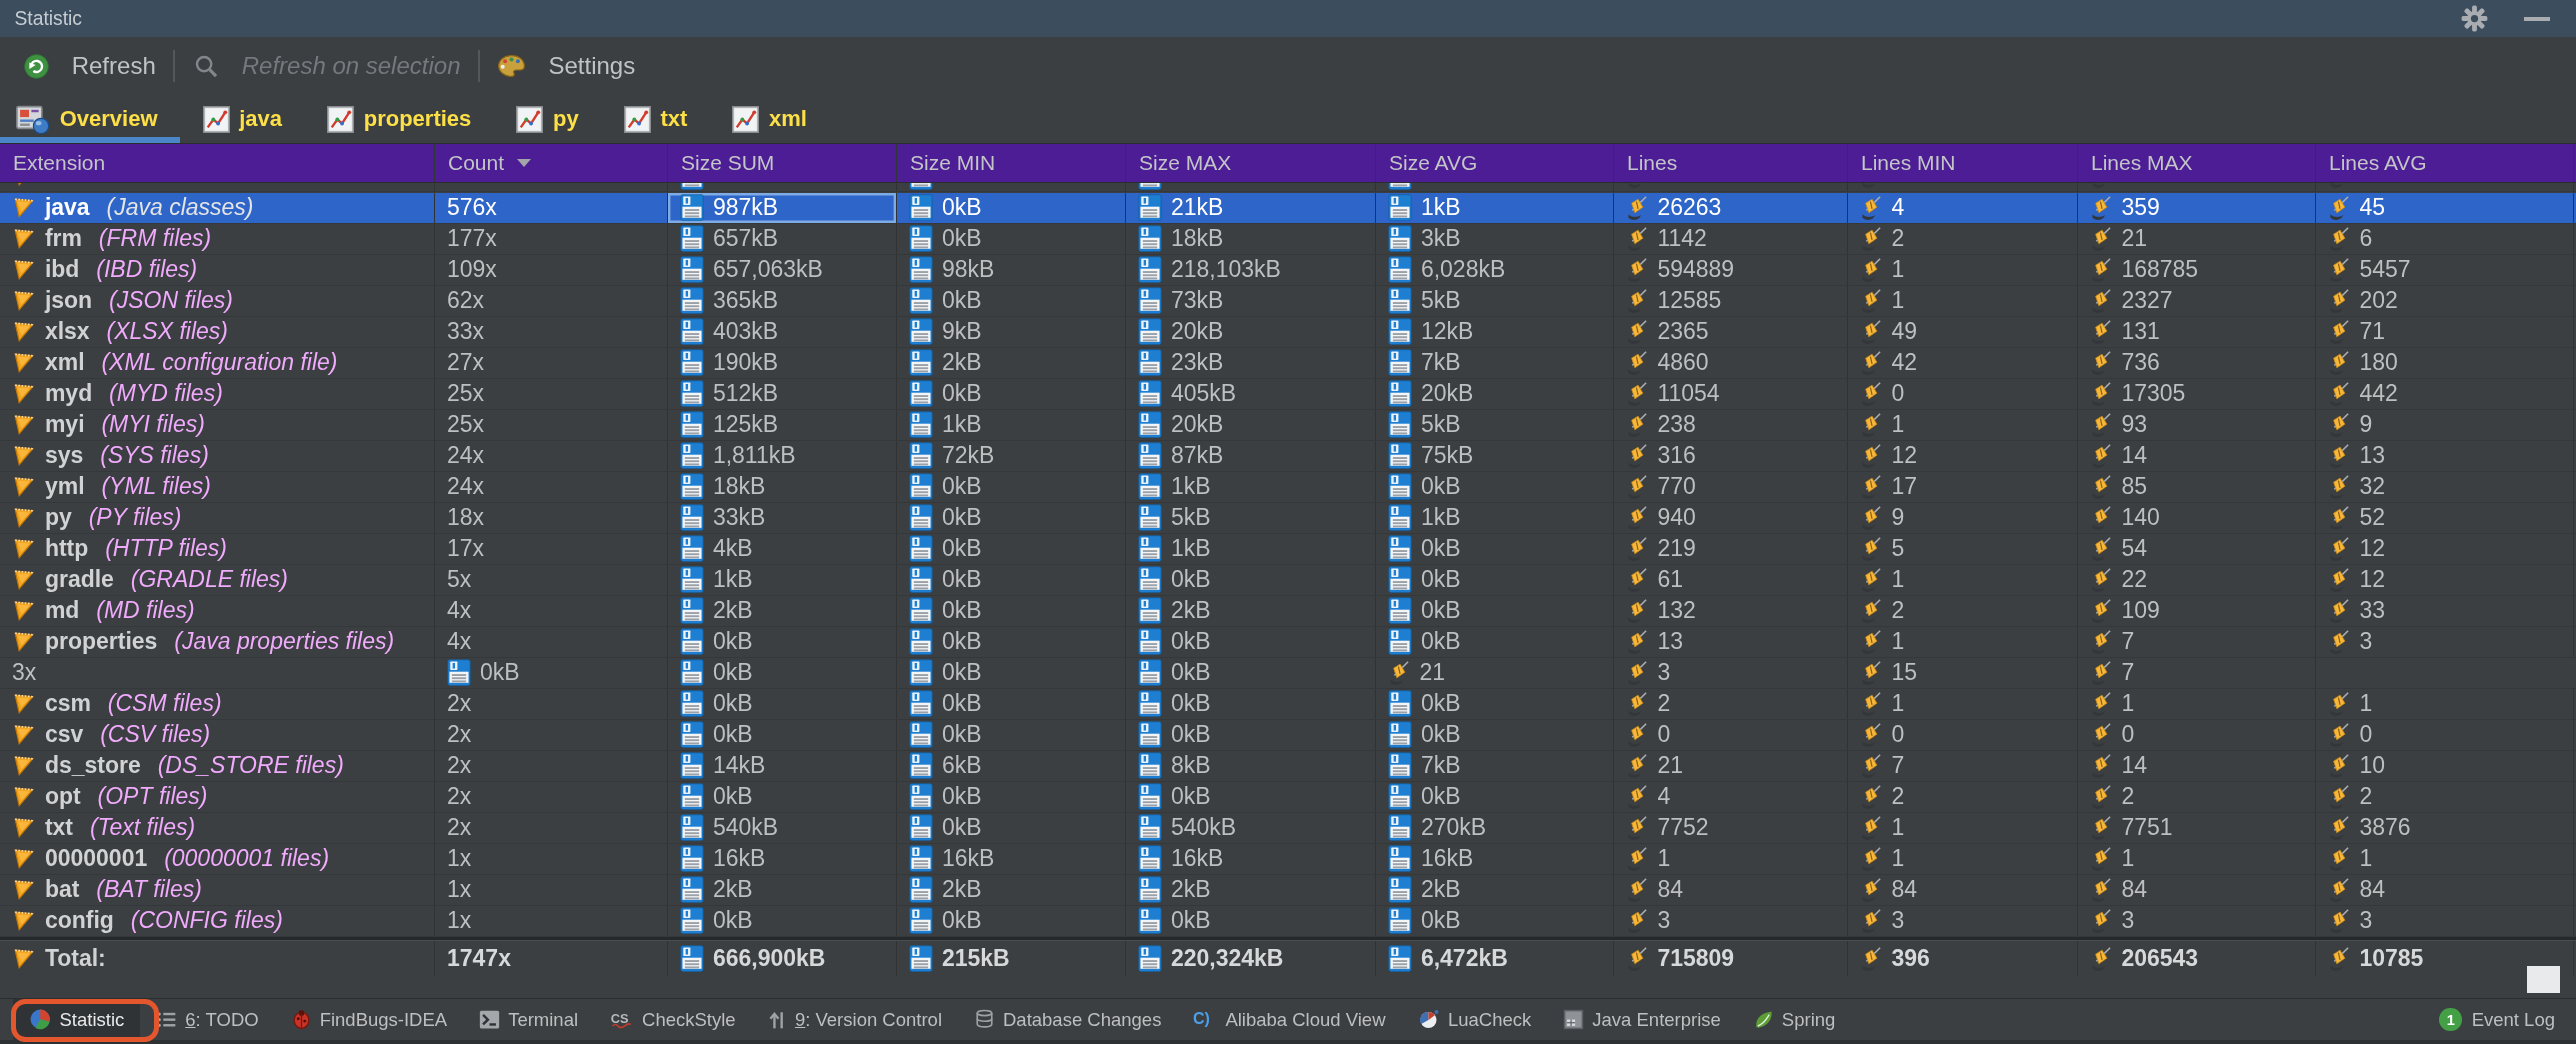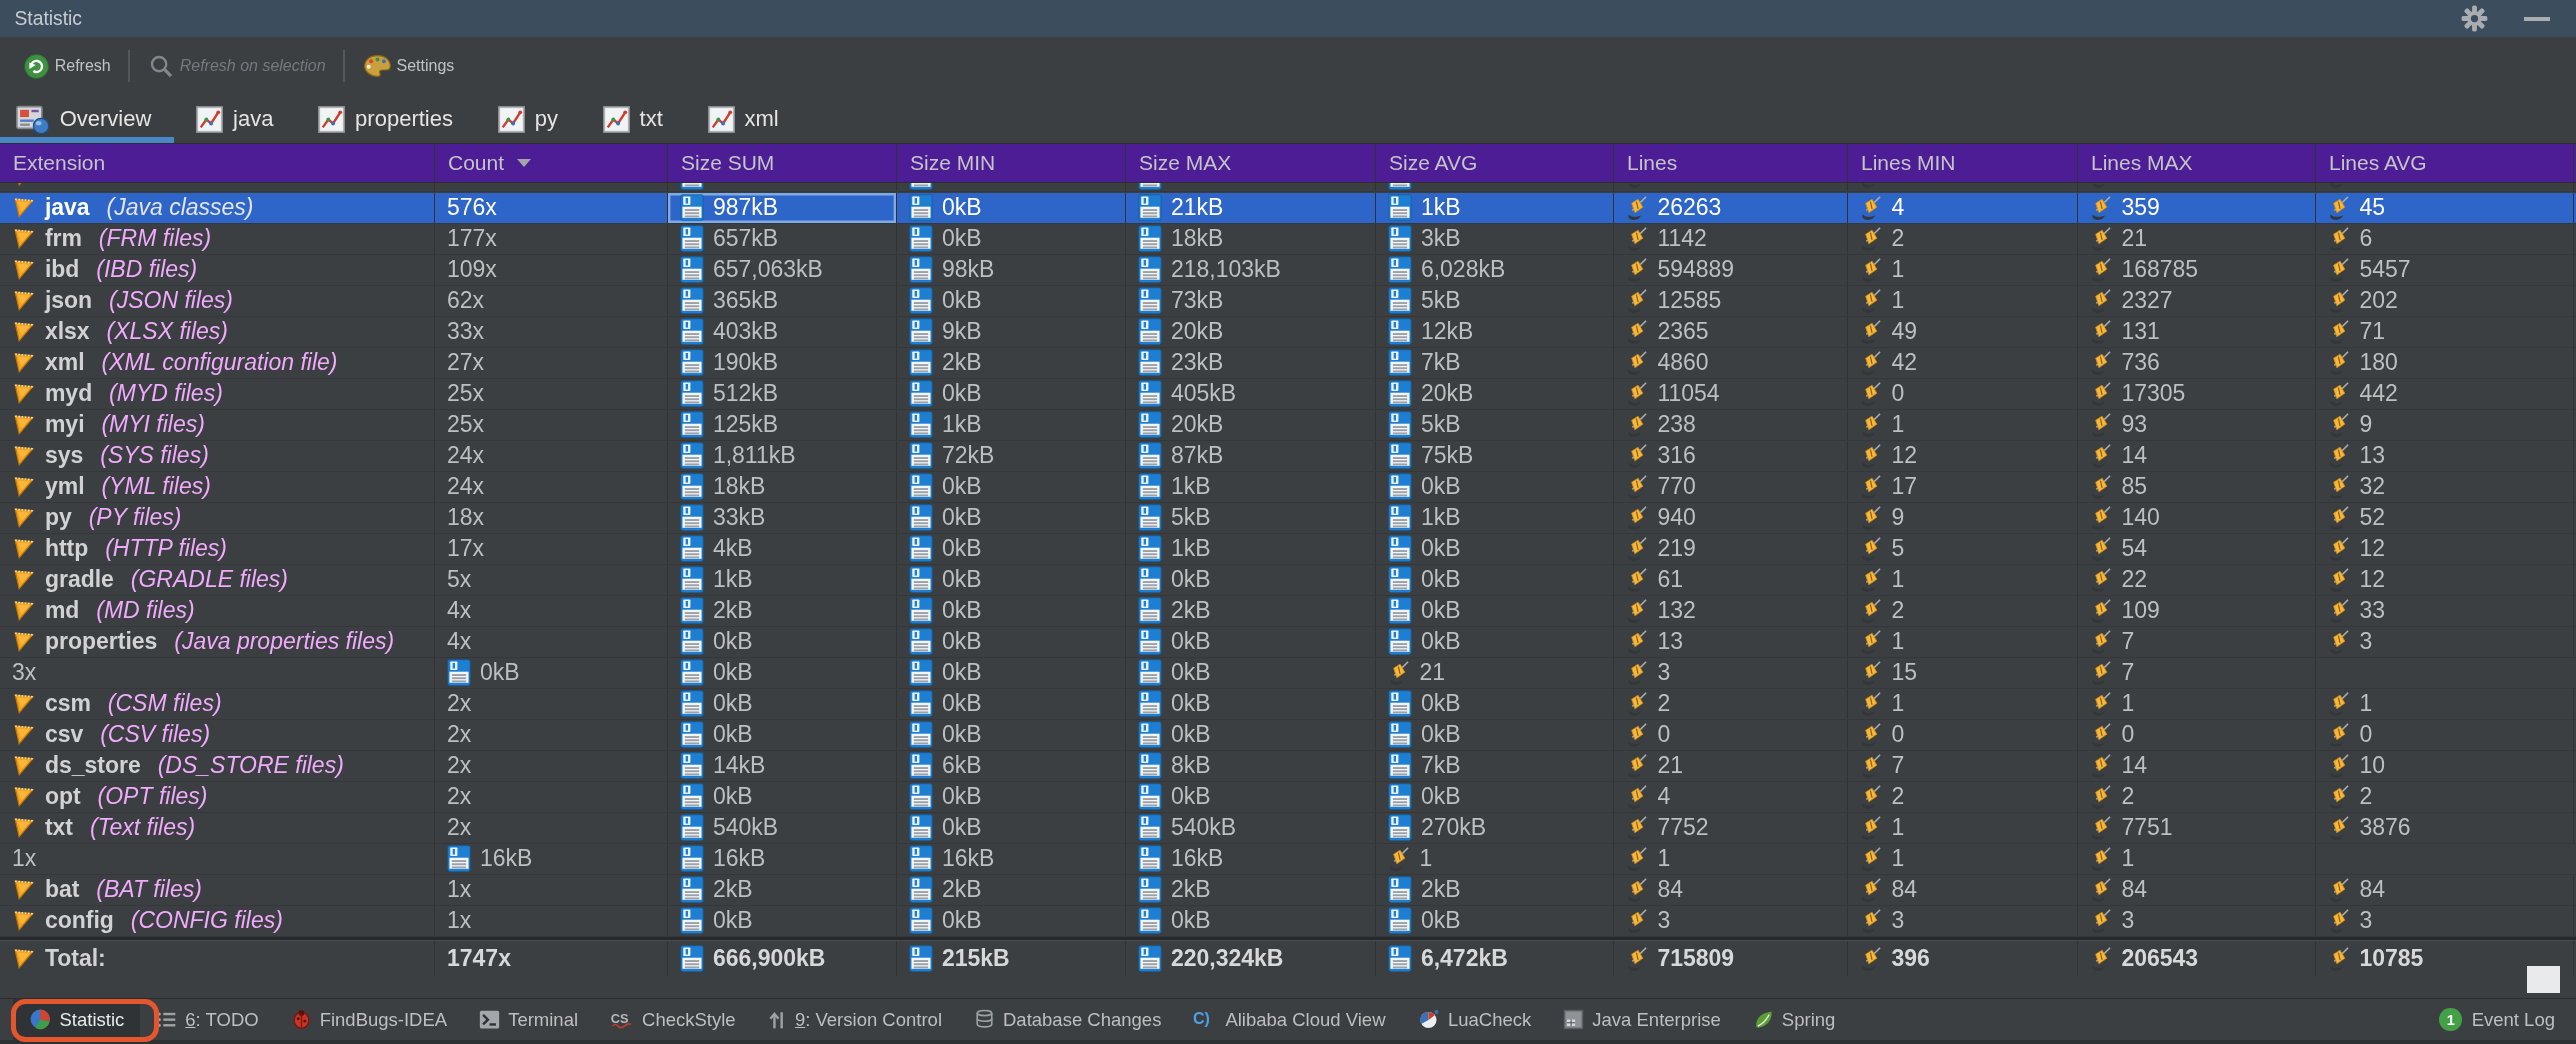--- a/index.html
+++ b/index.html
@@ -10,29 +10,29 @@
   
   .titlebar{position:absolute;top:0;left:0;right:0;height:37px;background:#3C4D5E;
             display:flex;align-items:center;padding-left:14.5px;box-sizing:border-box;}
   .title{font-size:19.3px;color:#C6CDD3;}
   .tb-right{margin-left:auto;display:flex;align-items:center;gap:35px;padding-right:26px;}
   .minbar{width:26px;height:4px;background:#A9ADB1;}
 
   
   .toolbar{position:absolute;top:37px;left:0;right:0;height:58px;display:flex;
            align-items:center;padding-left:13px;}
-  .tbtn{display:flex;align-items:center;gap:5px;font-size:16px;color:#C0C3C5;
+  .tbtn{display:flex;align-items:center;gap:22px;font-size:24px;color:#C0C3C5;
         padding:4.8px 9.7px;border-radius:3.2px;}
   .tbtn.disabled{color:#75797D;font-style:italic;}
   .tsep{width:1.6px;height:32px;background:#55585A;margin:0 8px;}
 
   
   .tabbar{position:absolute;top:95px;left:0;right:0;height:48px;display:flex;align-items:stretch;}
   .tab{display:flex;align-items:center;gap:9.7px;padding:0 22.5px;font-size:22px;
-       color:#e5e5e5;position:relative;}
+       color:#fde047;position:relative;font-weight:bold;}
   .tab:first-child{padding-left:16px;}
   .tab.selected::after{content:"";position:absolute;left:0;right:0;bottom:0;height:5.6px;background:#4A86C8;}
 
   
   .table{position:absolute;top:143px;left:0;width:2576px;}
   .thead,.tr{display:grid;grid-template-columns:435px 233px 229px 229px 250px 238px 234px 230px 238px 258px;}
   .thead{height:40px;background:#4c1d95;border-top:1.6px solid #2A2C2E;
          border-bottom:1.6px solid #2A2C2E;box-sizing:border-box;}
   .th{display:flex;align-items:center;padding-left:13px;font-size:21px;color:#C3C5C7;
       border-right:1.6px solid #313436;overflow:hidden;white-space:nowrap;}
@@ -2860,20 +2860,31 @@
                 <line x1="25" y1="2" x2="8" y2="19" stroke="#A9ADB1" stroke-width="2"></line>
                 <polygon points="7,10 15,5 21,15 11,22" fill="#F6B73C" stroke="#C98A12"></polygon>
                 <line x1="13" y1="8" x2="15" y2="17" stroke="#8A5E0D" stroke-width="1.5"></line>
                 <path d="M3,24 q7,6 16,1 l-3,4 q-7,4 -13,-1 z" fill="#33373A"></path>
               </svg>
             </span>
             <span class="val">3876</span>
           </div>
         </div>
         <div class="tr">
+          <div class="td ext">
+            <span class="ic">
+              <svg width="24" height="24" viewBox="0 0 30 30">
+                <polygon points="4,4 26,6 9,26" fill="#F2A51F" stroke="#C27708" stroke-width="1.5"></polygon>
+                <polygon points="7,7 22,8.2 12,19" fill="#FFC14E" opacity="0.6"></polygon>
+                <line x1="4" y1="4" x2="26" y2="6" stroke="#FFE9B8" stroke-width="2" stroke-dasharray="2 2"></line>
+              </svg>
+            </span>
+            <b class="ext-name">00000001</b>
+            <i class="ext-desc">(00000001 files)</i>
+          </div>
           <div class="td">
             <span class="val">1x</span>
           </div>
           <div class="td">
             <span class="ic">
               <svg width="24" height="27" viewBox="0 0 30 34">
                 <rect x="1" y="1" width="28" height="32" rx="2" fill="#1E7FD2" stroke="#125D9E"></rect>
                 <rect x="4" y="3" width="9" height="11" rx="1" fill="#EAF3FB"></rect>
                 <rect x="7" y="5" width="3" height="7" fill="#1E7FD2"></rect>
                 <rect x="3" y="16" width="24" height="14" fill="#F3F5F7"></rect>

